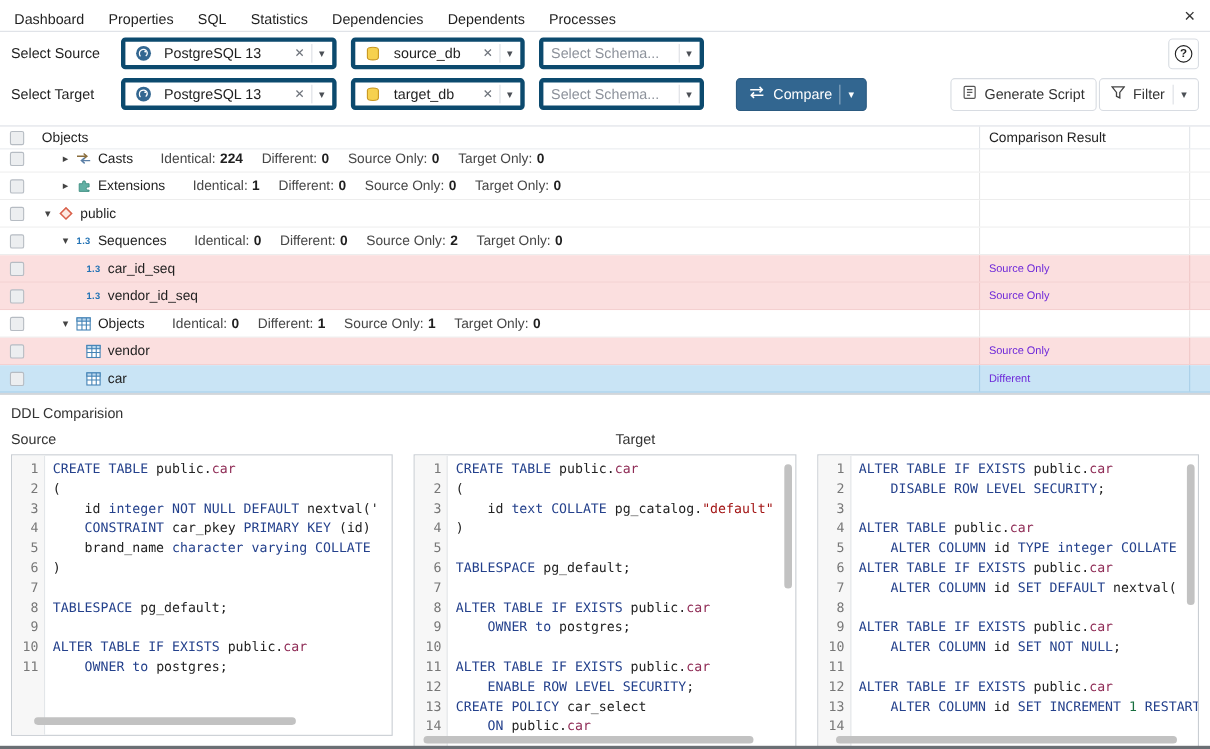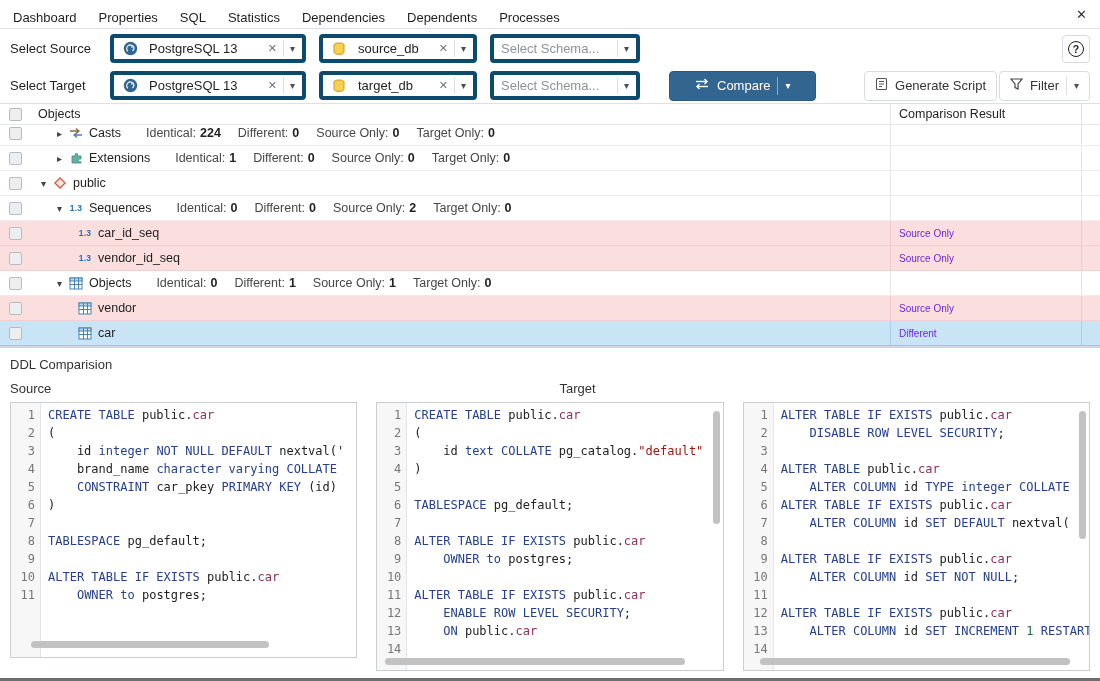--- a/index.html
+++ b/index.html
@@ -18,30 +18,30 @@
   .rowlabel{width:100px;font-size:13px;color:#1f1f1f;flex:none}
   .combo{display:flex;align-items:center;height:29px;border:4px solid #0c4a6e;border-radius:4px;background:#fff;padding:0 7px;margin-right:13px;gap:6px;cursor:pointer}
   .combo .ctext{font-size:13px;color:#1f1f1f;flex:1;white-space:nowrap;overflow:hidden}
   .combo .ctext.placeholder{color:#8d929b}
   .combo .clear{color:#6f747c;font-size:11px}
   .combo .vdiv{width:1px;height:17px;background:#dcdfe4}
   .combo .caret{color:#4b4f55;font-size:10px}
   .combo.server{width:196px}.combo.db{width:158px}.combo.schema{width:150px}
   .help-btn{margin-left:auto;width:28px;height:28px;border:1px solid #d8dce2;border-radius:4px;display:flex;align-items:center;justify-content:center;cursor:pointer;background:#fff}
   .help-glyph{width:16px;height:16px;border:1.5px solid #1f1f1f;border-radius:50%;font-size:10.5px;font-weight:bold;display:flex;align-items:center;justify-content:center;color:#1f1f1f}
-  .btn-compare{display:flex;align-items:center;gap:7px;height:30px;background:#326690;border:1px solid #2b5a80;border-radius:4px;padding:0 24px;font-size:13px;color:#fff;margin-left:16px;cursor:pointer}
+  .btn-compare{display:flex;align-items:center;gap:7px;height:30px;background:#326690;border:1px solid #2b5a80;border-radius:4px;padding:0 10px;font-size:13px;color:#fff;margin-left:16px;cursor:pointer}
   .btn-compare .vdiv{width:1px;height:18px;background:rgba(255,255,255,.45)}
   .btn-compare .caret{font-size:10px;color:#fff}
   .right-group{margin-left:auto;display:flex;gap:2px}
   .btn-outline{display:flex;align-items:center;gap:7px;height:30px;background:#fff;border:1px solid #d8dce2;border-radius:4px;padding:0 10px;font-size:13px;color:#333;cursor:pointer}
   .btn-outline .vdiv{width:1px;height:18px;background:#dcdfe4}
   .btn-outline .caret{font-size:10px;color:#4b4f55}
 
   
-  .grid{border-top:1px solid #dde0e6}
+  .grid{margin-top:11px;border-top:1px solid #dde0e6}
   .ghead{display:flex;height:21px;align-items:center;border-bottom:1px solid #e2e5e9}
   .cell-cb{width:30px;display:flex;justify-content:center;align-items:center;flex:none;height:100%}
   .cbx{width:13px;height:13px;border:1px solid #b6bcc3;border-radius:2px;background:#eceef0;display:inline-block;cursor:pointer}
   .h-obj{flex:1;padding-left:8px;color:#1f1f1f}
   .h-res{width:191px;padding-left:8px;border-left:1px solid #e2e5e9;height:100%;display:flex;align-items:center;color:#1f1f1f;flex:none}
   .h-fill{width:19px;border-left:1px solid #e2e5e9;height:100%;flex:none}
   .grid-rows{height:221px;overflow:hidden}
   .grid-rows-inner{transform:translateY(-4px)}
   .grow{display:flex;height:25px;align-items:center;border-bottom:1px solid #ececec;background:#fff;cursor:pointer}
   .grow.source-only{background:#fbdfdf;border-bottom-color:#f3cfcf}
@@ -412,22 +412,22 @@
           <div class="ln">7</div>
           <div class="ln">8</div>
           <div class="ln">9</div>
           <div class="ln">10</div>
           <div class="ln">11</div>
         </div>
       <div class="code">
           <div class="cl"><span class="tok-k">CREATE TABLE </span><span class="tok-p">public.</span><span class="tok-e">car</span></div>
           <div class="cl"><span class="tok-p">(</span></div>
           <div class="cl"><span class="tok-p">    id </span><span class="tok-k">integer </span><span class="tok-k">NOT NULL DEFAULT </span><span class="tok-p">nextval('</span></div>
+          <div class="cl"><span class="tok-p">    </span><span class="tok-k">CONSTRAINT </span><span class="tok-p">car_pkey </span><span class="tok-k">PRIMARY KEY </span><span class="tok-p">(id)</span></div>
           <div class="cl"><span class="tok-p">    brand_name </span><span class="tok-k">character varying </span><span class="tok-k">COLLATE</span></div>
-          <div class="cl"><span class="tok-p">    </span><span class="tok-k">CONSTRAINT </span><span class="tok-p">car_pkey </span><span class="tok-k">PRIMARY KEY </span><span class="tok-p">(id)</span></div>
           <div class="cl"><span class="tok-p">)</span></div>
           <div class="cl">&nbsp;</div>
           <div class="cl"><span class="tok-k">TABLESPACE </span><span class="tok-p">pg_default;</span></div>
           <div class="cl">&nbsp;</div>
           <div class="cl"><span class="tok-k">ALTER TABLE IF EXISTS </span><span class="tok-p">public.</span><span class="tok-e">car</span></div>
           <div class="cl"><span class="tok-p">    </span><span class="tok-k">OWNER to </span><span class="tok-p">postgres;</span></div>
         </div>
       <div class="hscroll" style="left:20px;width:238px;bottom:9px"></div>
     </div>
     <div class="pane">
@@ -453,20 +453,21 @@
           <div class="cl"><span class="tok-p">    id </span><span class="tok-k">text </span><span class="tok-k">COLLATE </span><span class="tok-p">pg_catalog.</span><span class="tok-s">"default"</span></div>
           <div class="cl"><span class="tok-p">)</span></div>
           <div class="cl">&nbsp;</div>
           <div class="cl"><span class="tok-k">TABLESPACE </span><span class="tok-p">pg_default;</span></div>
           <div class="cl">&nbsp;</div>
           <div class="cl"><span class="tok-k">ALTER TABLE IF EXISTS </span><span class="tok-p">public.</span><span class="tok-e">car</span></div>
           <div class="cl"><span class="tok-p">    </span><span class="tok-k">OWNER to </span><span class="tok-p">postgres;</span></div>
           <div class="cl">&nbsp;</div>
           <div class="cl"><span class="tok-k">ALTER TABLE IF EXISTS </span><span class="tok-p">public.</span><span class="tok-e">car</span></div>
           <div class="cl"><span class="tok-p">    </span><span class="tok-k">ENABLE ROW LEVEL SECURITY</span><span class="tok-p">;</span></div>
+          <div class="cl"><span class="tok-k">CREATE POLICY </span><span class="tok-p">car_select</span></div>
           <div class="cl"><span class="tok-p">    </span><span class="tok-k">ON </span><span class="tok-p">public.</span><span class="tok-e">car</span></div>
         </div>
       <div class="hscroll" style="left:8px;width:300px;bottom:5px"></div>
       <div class="vscroll" style="top:8px;height:113px"></div>
     </div>
     <div class="pane">
       <div class="gutter">
           <div class="ln">1</div>
           <div class="ln">2</div>
           <div class="ln">3</div>

